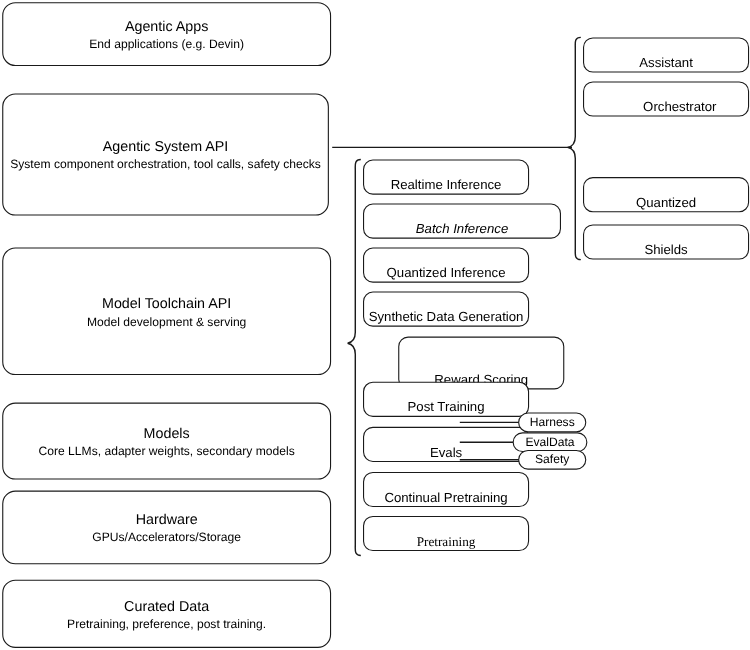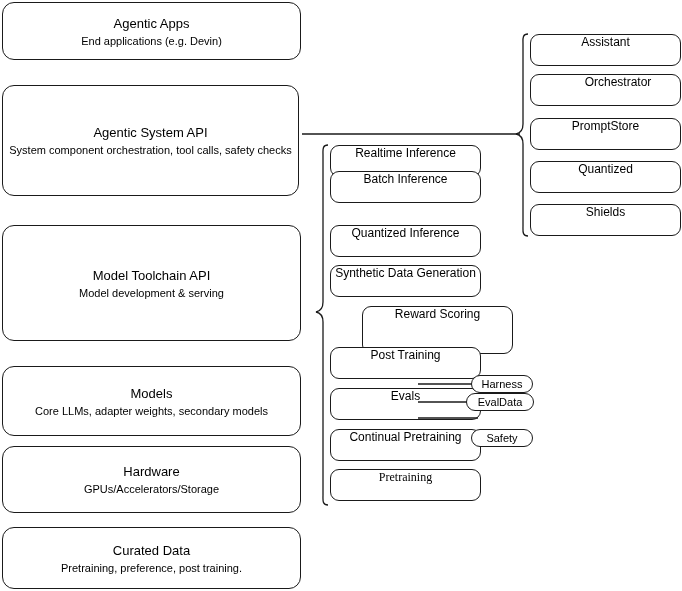--- a/index.html
+++ b/index.html
@@ -50,21 +50,21 @@
   }
 
   
   .node-box {
     position: absolute;
     box-sizing: border-box;
     border: 1.3px solid #1a1a1a;
     border-radius: 9px;
     background: #ffffff;
     display: flex;
-    align-items: flex-start;
+    align-items: flex-end;
     justify-content: center;
     font-size: 12px;
     line-height: 15px;
     white-space: nowrap;
   }
 
   
   .tag-pill {
     position: absolute;
     box-sizing: border-box;
@@ -151,21 +151,21 @@
   </div>
 
   <div class="stack-box" style="left:2px; top:527px; width:299px; height:62px;">
     <div class="stack-title">Curated Data</div>
     <div class="stack-sub">Pretraining, preference, post training.</div>
   </div>
 
   <div class="node-box" style="left:330px; top:145px; width:151px; height:32px;">
     <span>Realtime Inference</span>
   </div>
-  <div class="node-box" style="left:330px; top:171px; width:151px; height:32px;">
+  <div class="node-box" style="left:330px; top:185px; width:180px; height:32px;font-style:italic;">
     <span>Batch Inference</span>
   </div>
   <div class="node-box" style="left:330px; top:225px; width:151px; height:32px;">
     <span>Quantized Inference</span>
   </div>
   <div class="node-box" style="left:330px; top:265px; width:151px; height:32px;">
     <span>Synthetic Data Generation</span>
   </div>
   <div class="node-box" style="left:330px; top:306px; width:151px; height:48px;margin-left:32px;">
     <span>Reward Scoring</span>
@@ -182,33 +182,30 @@
   <div class="node-box" style="left:330px; top:469px; width:151px; height:32px;font-family:Liberation Serif, serif;">
     <span>Pretraining</span>
   </div>
 
   <div class="tag-pill" style="left:471px; top:375px; width:62px; height:18px;">
     <span>Harness</span>
   </div>
   <div class="tag-pill" style="left:466px; top:393px; width:68px; height:18px;">
     <span>EvalData</span>
   </div>
-  <div class="tag-pill" style="left:471px; top:409px; width:62px; height:18px;margin-top:20px;">
+  <div class="tag-pill" style="left:471px; top:409px; width:62px; height:18px;">
     <span>Safety</span>
   </div>
 
   <div class="node-box" style="left:530px; top:34px; width:151px; height:32px;">
     <span>Assistant</span>
   </div>
   <div class="node-box" style="left:530px; top:74px; width:151px; height:32px;padding-left:25px;">
     <span>Orchestrator</span>
   </div>
-  <div class="node-box" style="left:530px; top:118px; width:151px; height:32px;">
-    <span>PromptStore</span>
-  </div>
   <div class="node-box" style="left:530px; top:161px; width:151px; height:32px;">
     <span>Quantized</span>
   </div>
   <div class="node-box" style="left:530px; top:204px; width:151px; height:32px;">
     <span>Shields</span>
   </div>
 
 </div>
 
 </body></html>

